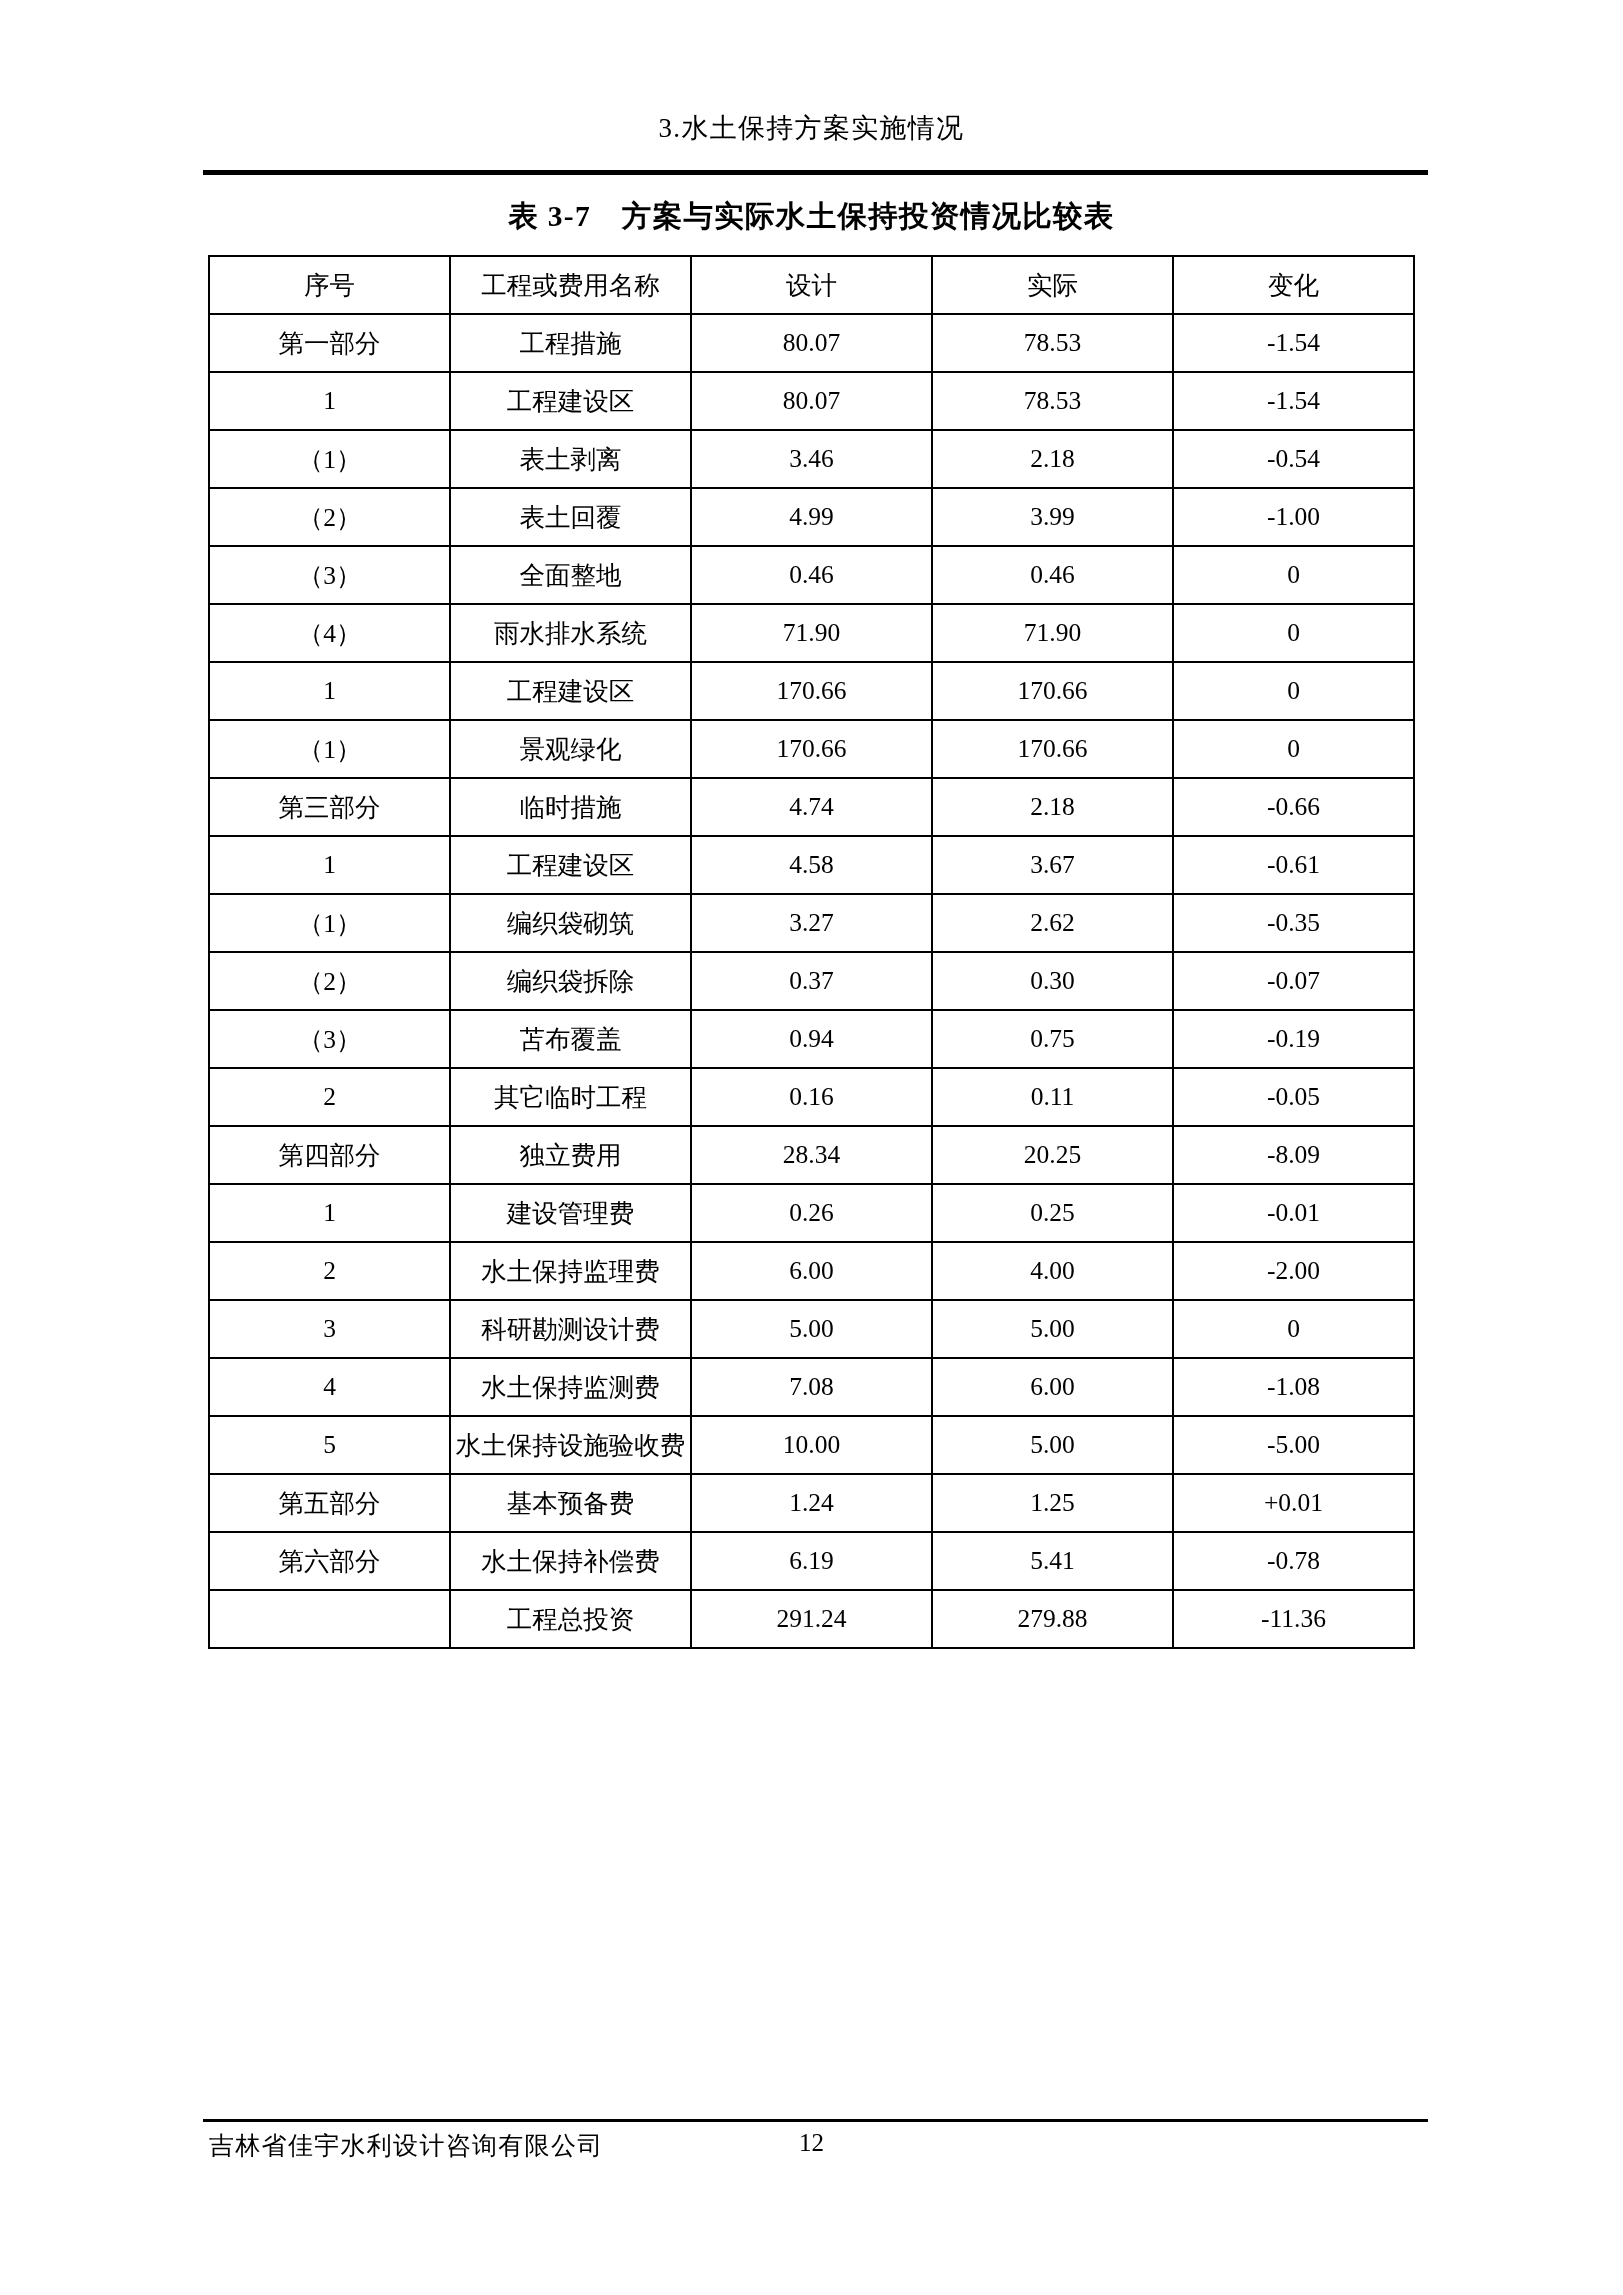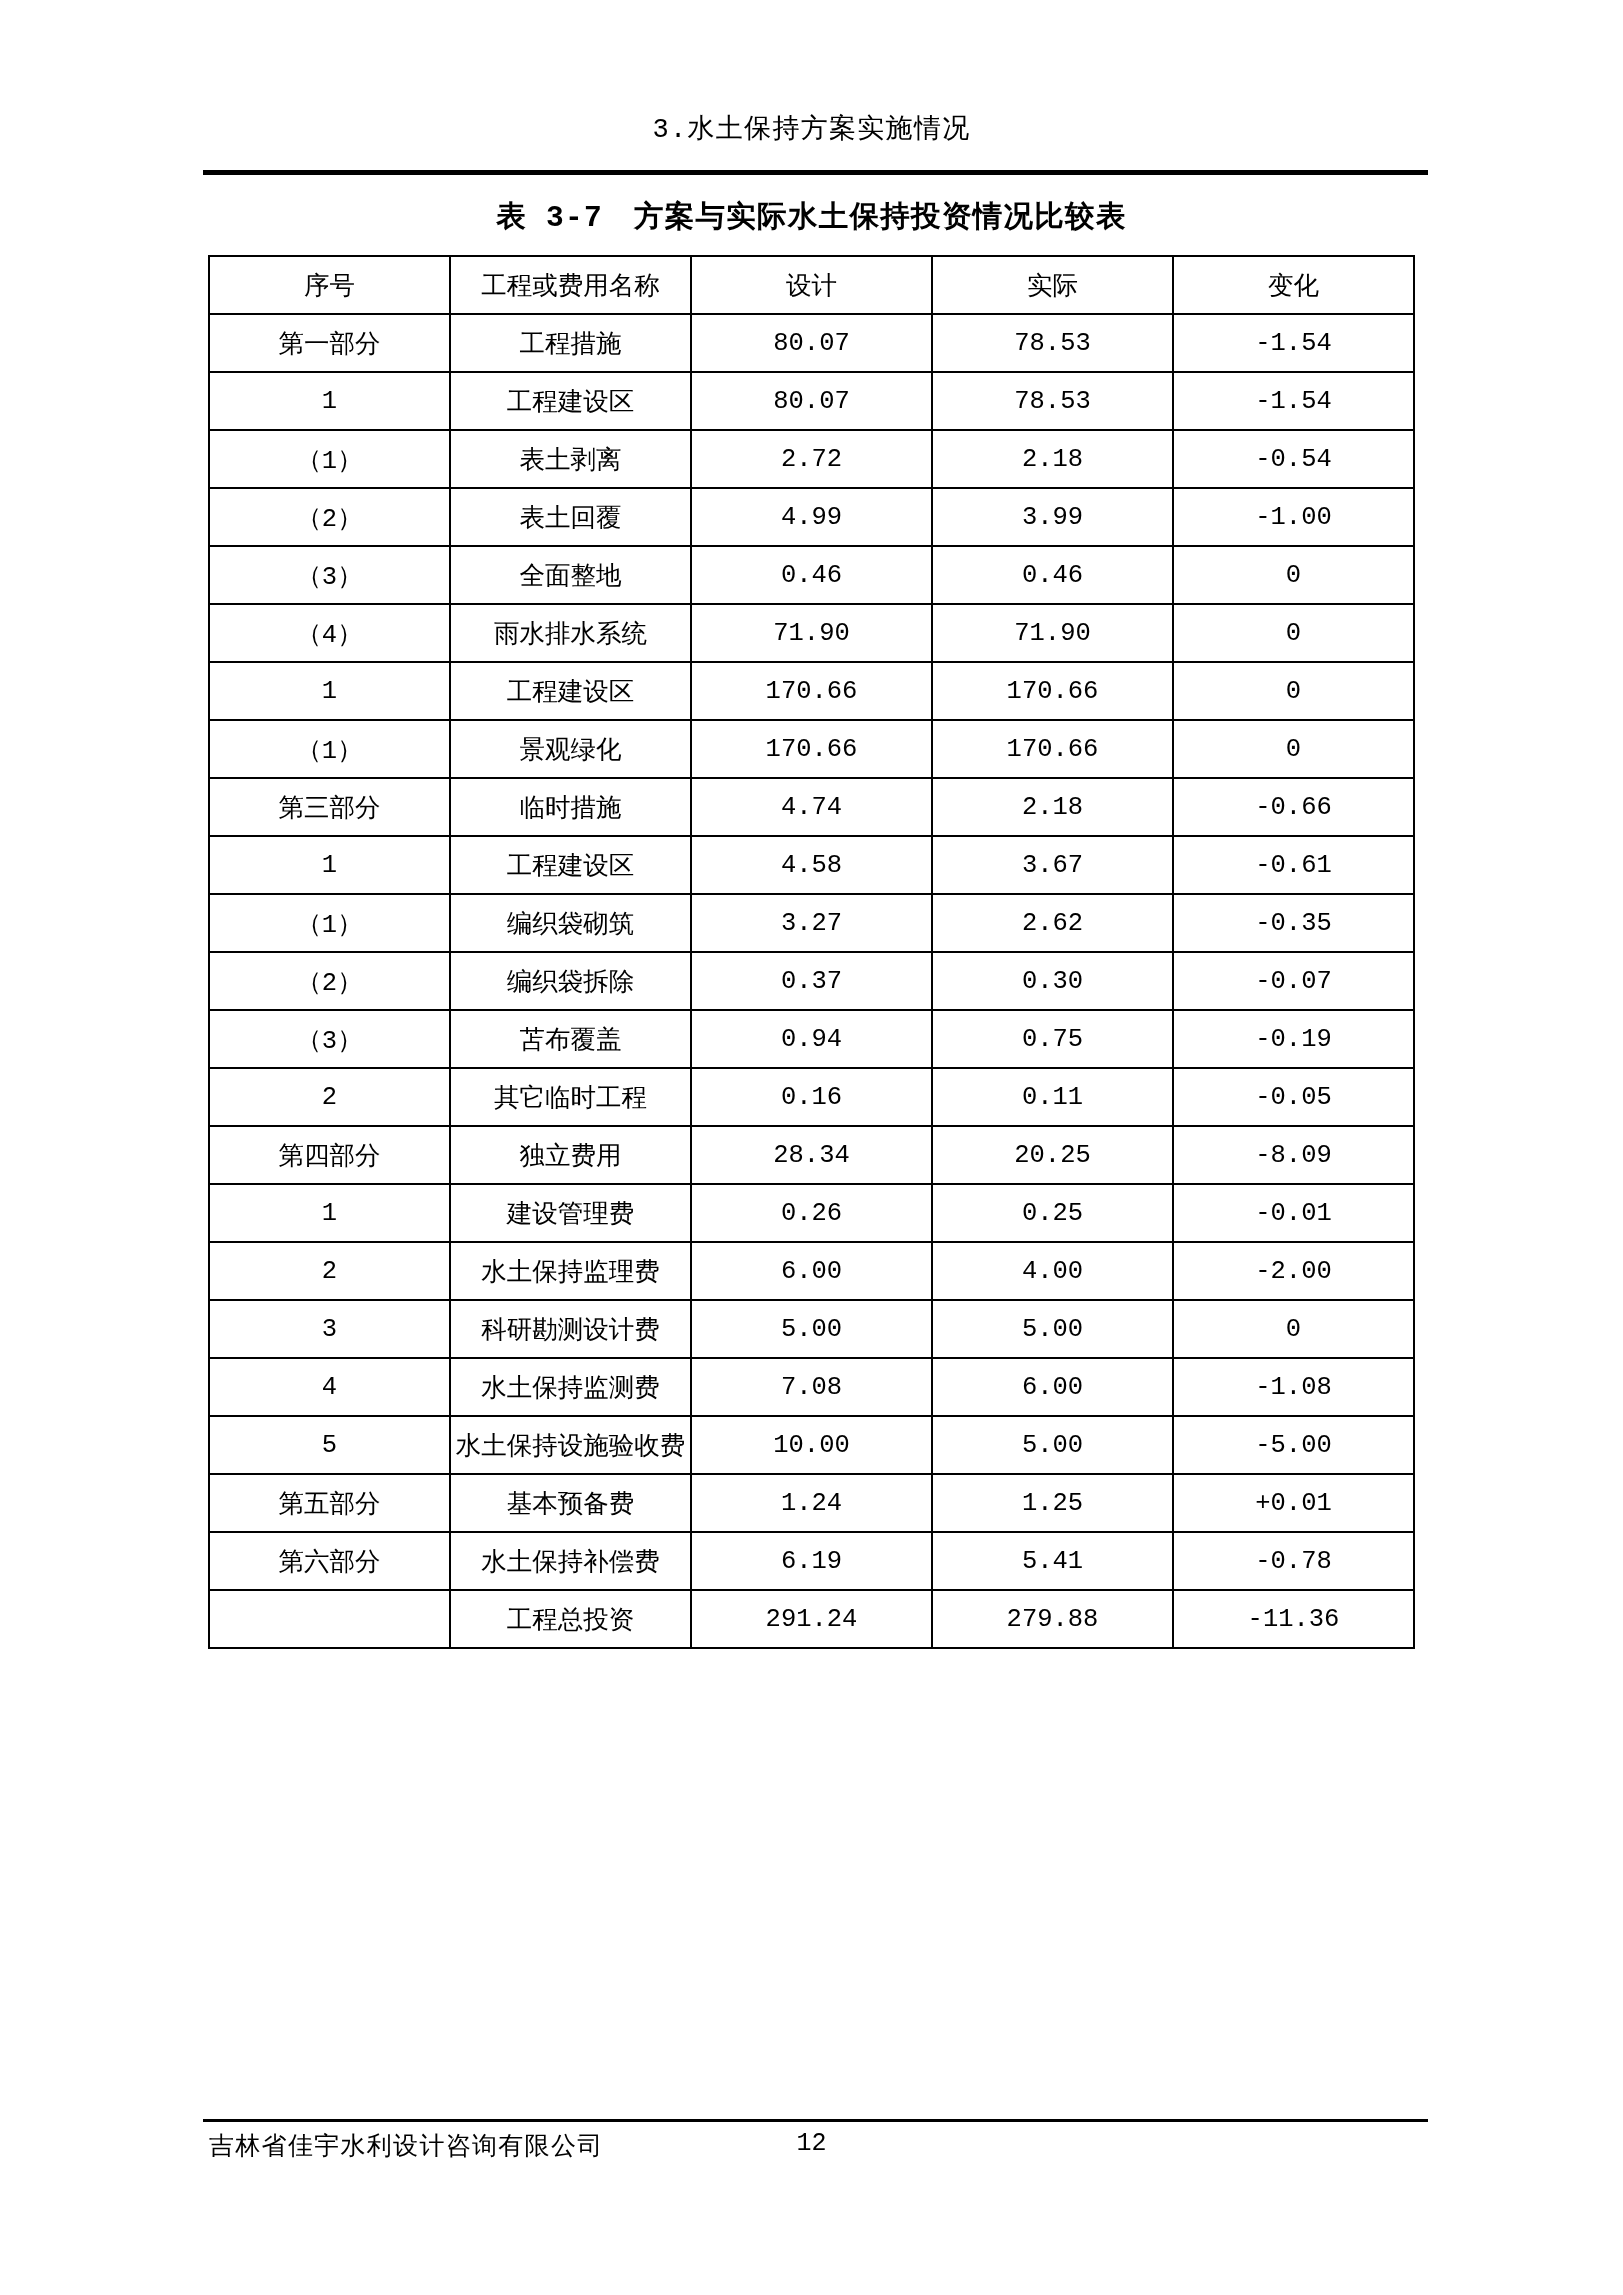--- a/index.html
+++ b/index.html
@@ -1,21 +1,21 @@
 <!DOCTYPE html>
 <html style="font-size:10.5px"><head>
 <meta charset="utf-8">
 <style>
   html,body{margin:0;padding:0;background:#888;}
   .page{
     position:relative;
     width:1623px;height:2295px;
     background:#ffffff;
     color:#000;
-    font-family:Liberation Mono, monospace;
+    font-family:Liberation Serif, serif;
     overflow:hidden;
   }
   .page-header{
     position:absolute;top:110px;left:0;width:100%;
     text-align:center;font-size:27px;letter-spacing:1.3px;
   }
   .header-rule{
     position:absolute;top:170px;left:203px;width:1225px;height:4.6px;background:#000;
   }
   .table-title{
@@ -82,21 +82,21 @@
         <tr>
           <td>1</td>
           <td>工程建设区</td>
           <td>80.07</td>
           <td>78.53</td>
           <td>-1.54</td>
         </tr>
         <tr>
           <td>（1）</td>
           <td>表土剥离</td>
-          <td>2.72</td>
+          <td>3.46</td>
           <td>2.18</td>
           <td>-0.54</td>
         </tr>
         <tr>
           <td>（2）</td>
           <td>表土回覆</td>
           <td>4.99</td>
           <td>3.99</td>
           <td>-1.00</td>
         </tr>

